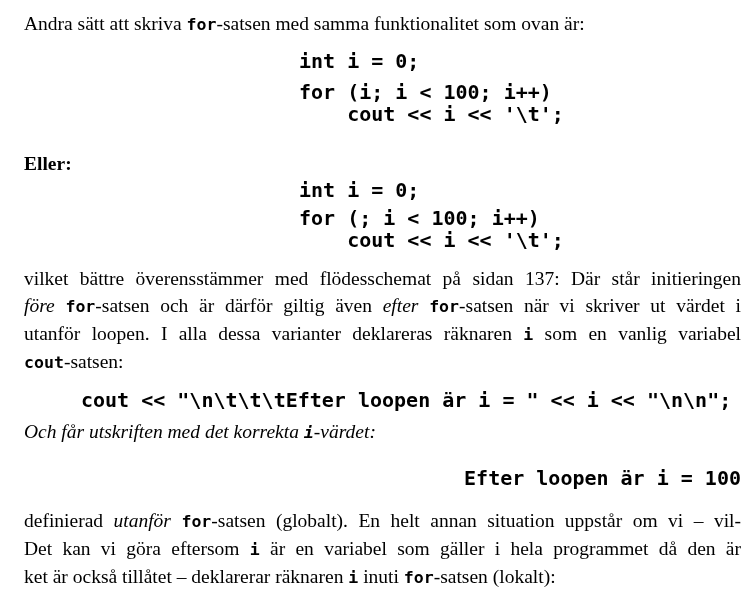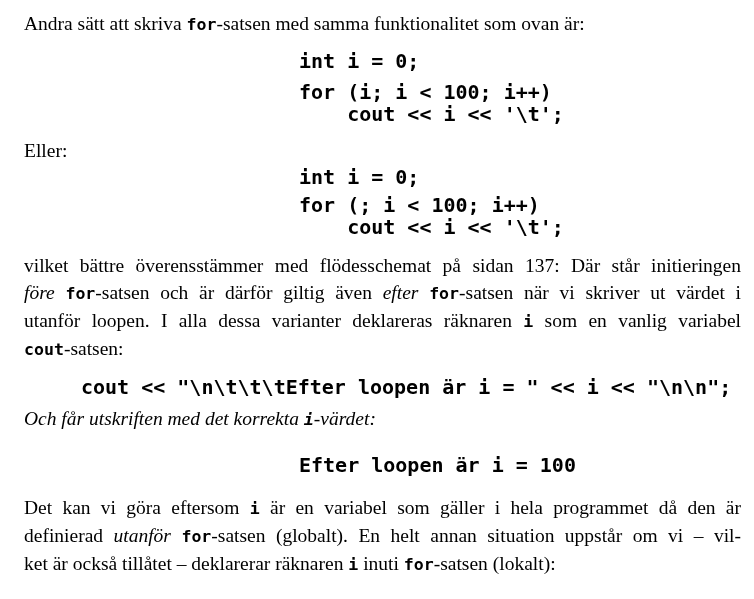--- a/index.html
+++ b/index.html
@@ -34,29 +34,29 @@
   }
   
   .code {
     font-family: "DejaVu Sans Mono", monospace;
     font-weight: bold;
     font-size: 20px;
   }
   .code .cline { white-space: pre; line-height: 22px; }
   #code1 { margin-top: 12px; margin-left: 275px; }
   #code1 .cline:nth-child(2) { margin-top: 9px; }
-  #eller  { margin-top: 12px; }
+  #eller  { margin-top: 25px; font-weight: bold; }
   #code2 { margin-top: 2px; margin-left: 275px; }
   #code2 .cline:nth-child(2) { margin-top: 6px; }
   #p2 { margin-top: 14px; }
   #codeline { margin-top: 12px; margin-left: 57px; }
   #codeline .cline { line-height: 24px; }
   #p3 { margin-top: 6px; font-style: italic; }
   #outline { margin-top: 20px; margin-left: 275px; }
-  #outline .cline { line-height: 24px; }
+  #outline .cline { line-height: 24px; text-align: right; }
   #p4 { margin-top: 17px; }
 </style>
 </head>
 <body>
 
 <div class="page">
   <div id="p1" class="rich">
       <div class="tline"><span class="seg-r">Andra sätt att skriva </span><span class="seg-m">for</span><span class="seg-r">-satsen med samma funktionalitet som ovan är:</span></div>
     </div>
 
@@ -89,17 +89,17 @@
 
   <div id="p3" class="rich">
       <div class="tline"><span class="seg-r">Och får utskriften med det korrekta </span><span class="seg-m">i</span><span class="seg-r">-värdet:</span></div>
     </div>
 
   <div id="outline" class="code">
       <div class="cline">Efter loopen är i = 100</div>
     </div>
 
   <div id="p4" class="rich">
+      <div class="tline just"><span class="seg-r">definierad </span><span class="seg-i">utanför</span><span class="seg-r"> </span><span class="seg-m">for</span><span class="seg-r">-satsen (globalt). En helt annan situation uppstår om vi – vil-</span></div>
       <div class="tline just"><span class="seg-r">Det kan vi göra eftersom </span><span class="seg-m">i</span><span class="seg-r"> är en variabel som gäller i hela programmet då den är</span></div>
-      <div class="tline just"><span class="seg-r">definierad </span><span class="seg-i">utanför</span><span class="seg-r"> </span><span class="seg-m">for</span><span class="seg-r">-satsen (globalt). En helt annan situation uppstår om vi – vil-</span></div>
       <div class="tline"><span class="seg-r">ket är också tillåtet – deklarerar räknaren </span><span class="seg-m">i</span><span class="seg-r"> inuti </span><span class="seg-m">for</span><span class="seg-r">-satsen (lokalt):</span></div>
     </div>
 </div>
 
 </body></html>

